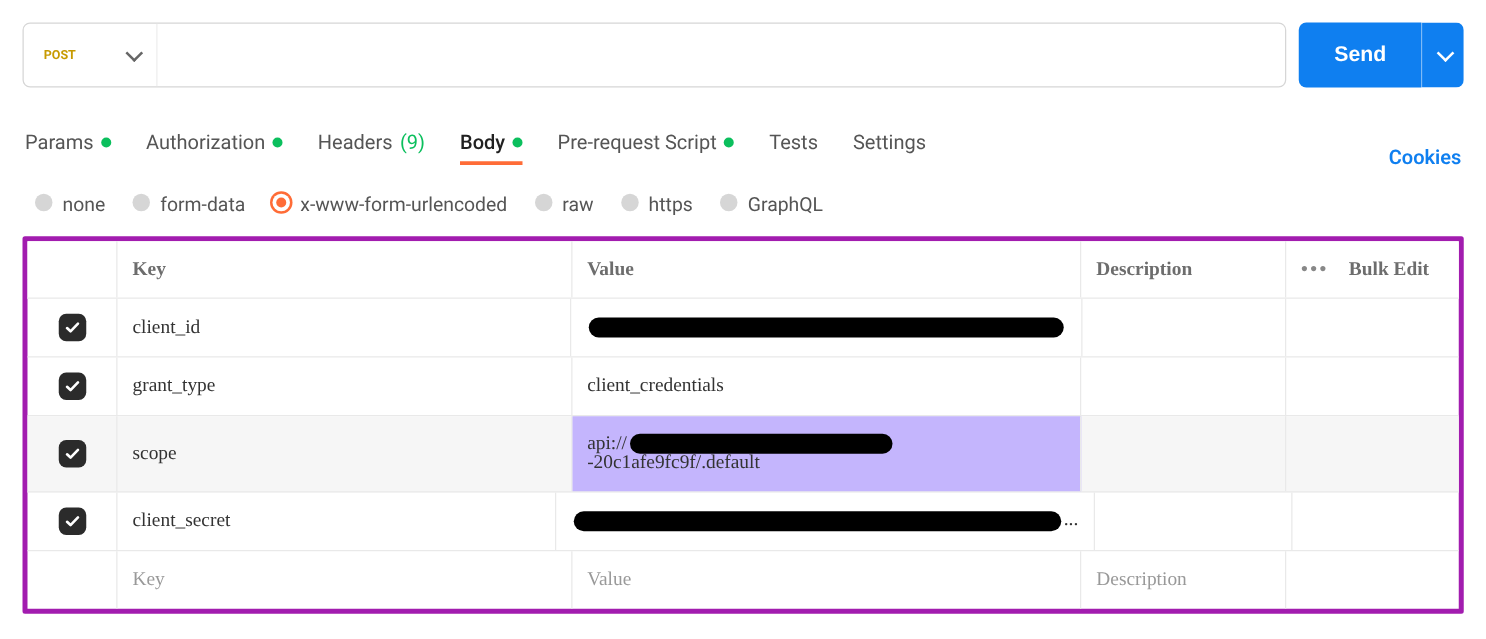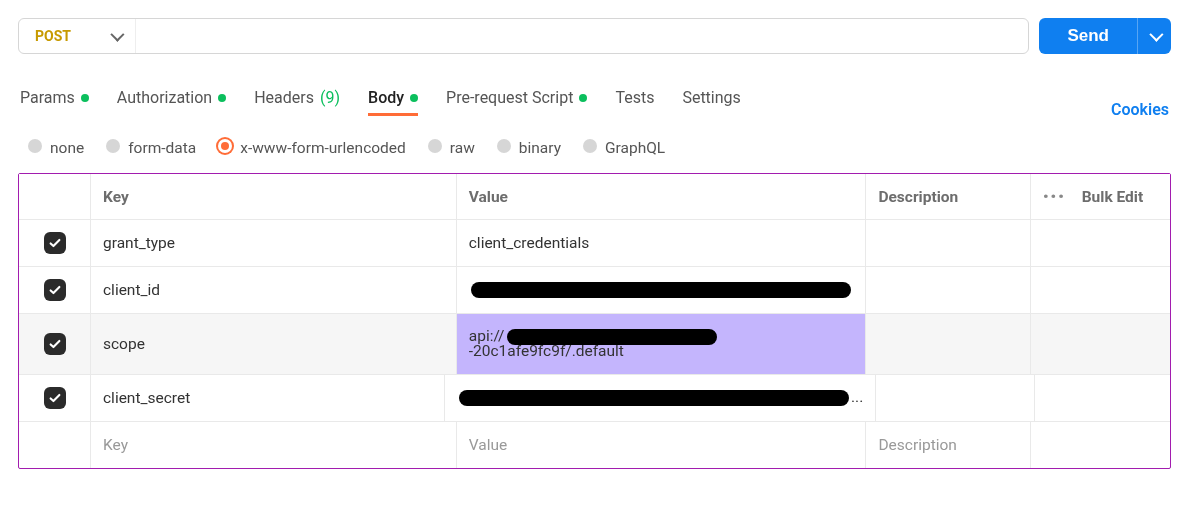--- a/index.html
+++ b/index.html
@@ -25,21 +25,21 @@
     overflow: hidden;
     background: #fff;
   }
   .method {
     display: flex;
     align-items: center;
     gap: 40px;
     padding: 0 14px 0 16px;
     font-weight: 700;
     color: #c79a00;
-    font-size: 14px;
+    font-size: 10px;
     border-right: 1px solid #eee;
     cursor: pointer;
     white-space: nowrap;
   }
   .chevron-down {
     width: 10px; height: 10px;
     border-right: 2px solid #666;
     border-bottom: 2px solid #666;
     transform: rotate(45deg) translateY(-2px);
     display:inline-block;
@@ -68,21 +68,21 @@
   }
   .send-btn {
     background: #0f7ff0;
     color: #fff;
     font-weight: 700;
     font-size: 17px;
     border: none;
     border-radius: 6px 0 0 6px;
     padding: 0 28px;
     cursor: pointer;
-    height: 36px;
+    height: 52px;
   }
   .send-more {
     background: #0f7ff0;
     border: none;
     border-left: 1px solid rgba(255,255,255,0.3);
     border-radius: 0 6px 6px 0;
     width: 34px;
     display: flex; align-items: center; justify-content: center;
     cursor: pointer;
   }
@@ -142,22 +142,23 @@
   }
   .radio.selected .radio-circle::after {
     content: "";
     position: absolute; inset: 3px;
     border-radius: 50%;
     background: #ff6c37;
   }
 
   .kv-table {
     width: 100%;
-    border: 1px solid #a21caf;
+    border: 4px solid #a21caf;
     border-radius: 2px;
+    font-family: Liberation Serif, serif;
   }
   .kv-row {
     display: grid;
     grid-template-columns: 72px 1fr 1.12fr 0.45fr 0.38fr;
     border-bottom: 1px solid #e9e9e9;
     align-items: stretch;
     min-height: 46px;
   }
   .kv-row.header {
     background: #fff;
@@ -256,21 +257,21 @@
   <div class="radio selected">
     <span class="radio-circle"></span>
     <span>x-www-form-urlencoded</span>
   </div>
   <div class="radio">
     <span class="radio-circle"></span>
     <span>raw</span>
   </div>
   <div class="radio">
     <span class="radio-circle"></span>
-    <span>binary</span>
+    <span>https</span>
   </div>
   <div class="radio">
     <span class="radio-circle"></span>
     <span>GraphQL</span>
   </div>
 </div>
 
 <div class="kv-table">
   <div class="kv-row header">
     <div class="cell check"></div>
@@ -284,38 +285,38 @@
   </div>
 
   <div class="kv-row">
     <div class="cell check">
       <div class="checkbox">
         <svg viewBox="0 0 16 16">
             <path d="M3 8.5 L6.2 11.5 L13 4.5" stroke="#fff" stroke-width="2.4" fill="none" stroke-linecap="round" stroke-linejoin="round"></path>
           </svg>
       </div>
     </div>
-    <div class="cell">grant_type</div>
-    <div class="cell value-cell">client_credentials</div>
+    <div class="cell">client_id</div>
+    <div class="cell value-cell">
+      <span class="redact" style="width:380px;height:16px;"></span>
+    </div>
     <div class="cell"></div>
     <div class="cell"></div>
   </div>
 
   <div class="kv-row">
     <div class="cell check">
       <div class="checkbox">
         <svg viewBox="0 0 16 16">
             <path d="M3 8.5 L6.2 11.5 L13 4.5" stroke="#fff" stroke-width="2.4" fill="none" stroke-linecap="round" stroke-linejoin="round"></path>
           </svg>
       </div>
     </div>
-    <div class="cell">client_id</div>
-    <div class="cell value-cell">
-      <span class="redact" style="width:380px;height:16px;"></span>
-    </div>
+    <div class="cell">grant_type</div>
+    <div class="cell value-cell">client_credentials</div>
     <div class="cell"></div>
     <div class="cell"></div>
   </div>
 
   <div class="kv-row highlight-row">
     <div class="cell check">
       <div class="checkbox">
         <svg viewBox="0 0 16 16">
             <path d="M3 8.5 L6.2 11.5 L13 4.5" stroke="#fff" stroke-width="2.4" fill="none" stroke-linecap="round" stroke-linejoin="round"></path>
           </svg>

